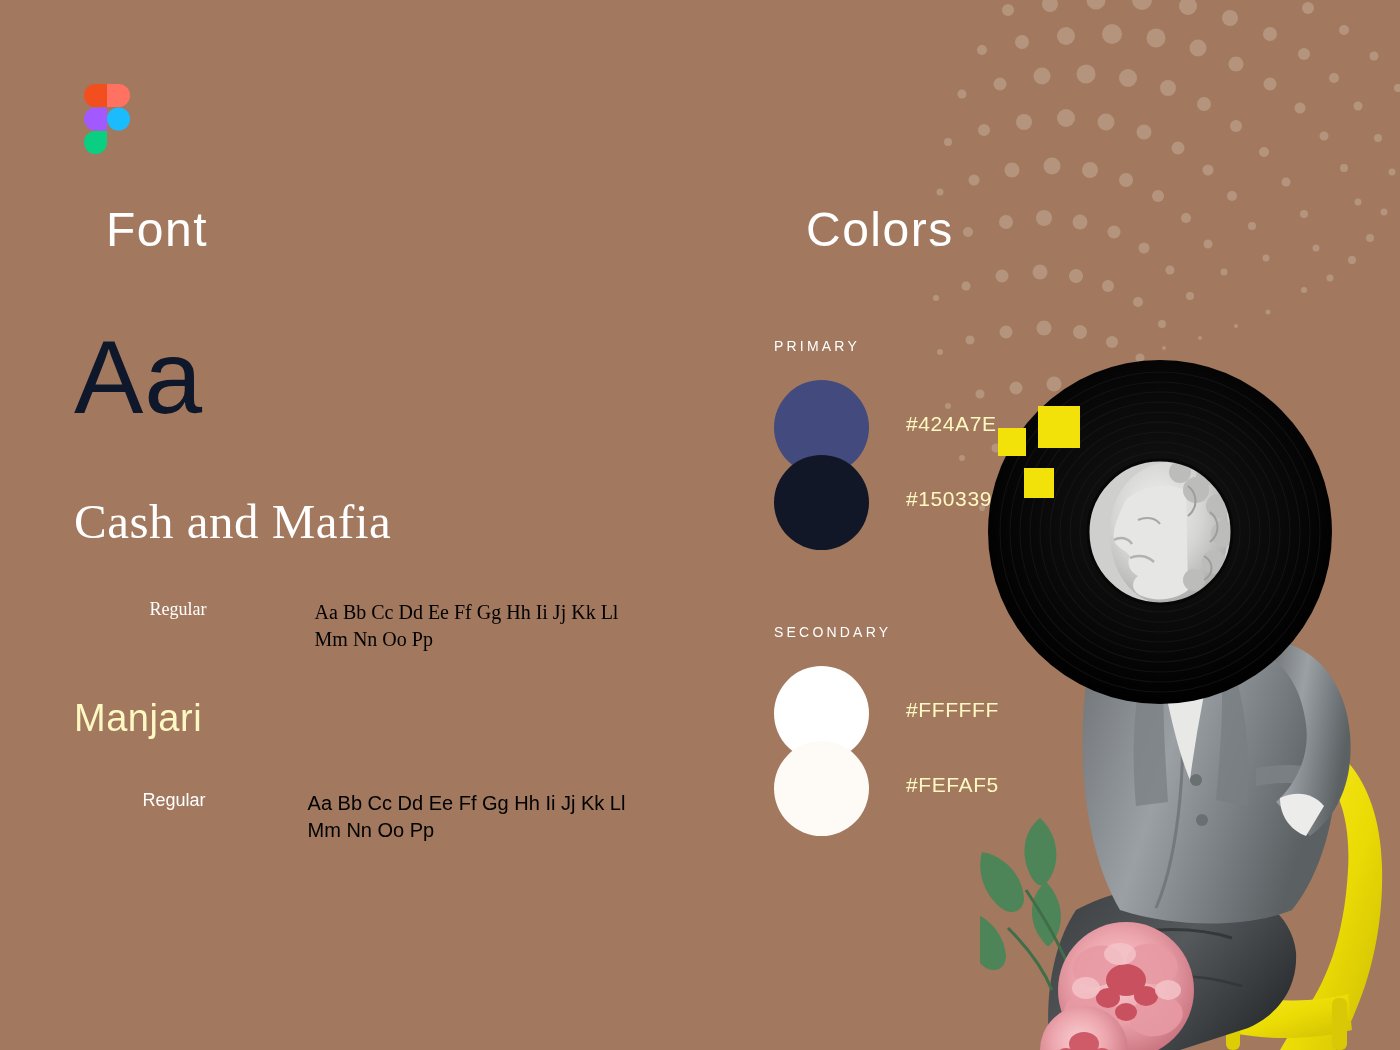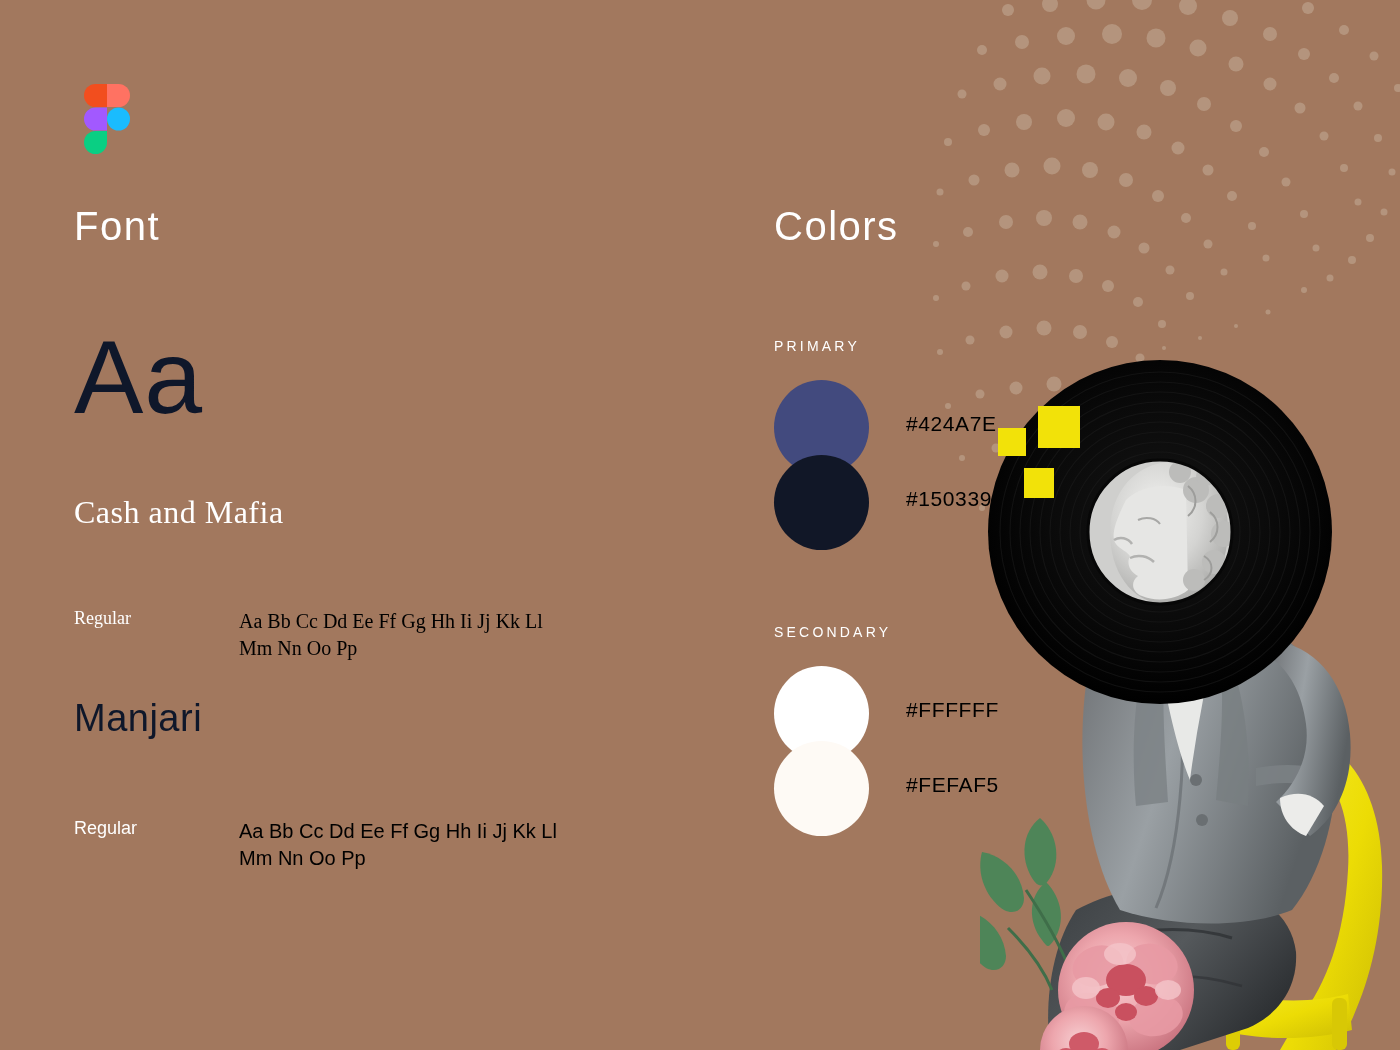--- a/index.html
+++ b/index.html
@@ -15,49 +15,50 @@
   
   .halftone { position:absolute; top:-40px; right:-20px; width:520px; height:620px; pointer-events:none; }
 
   
   .figma-logo { position:absolute; left:84px; top:84px; width:46px; height:70px; }
 
   
   .h-font   { position:absolute; left:74px;  top:206px; }
   .h-colors { position:absolute; left:774px; top:206px; }
   .section-heading {
-    font-size:40px; font-weight:300; color:#ffffff;
+    font-size:48px; font-weight:300; color:#ffffff;
     letter-spacing:1.5px; line-height:1;
     font-family:"Liberation Sans", sans-serif;
+    margin-left:32px;
   }
 
   
   .aa-specimen {
     position:absolute; left:74px; top:325px;
     font-size:104px; font-weight:300; color:#0f172a;
     line-height:1; letter-spacing:1px;
     font-family:"Liberation Sans", sans-serif;
   }
 
   
   .font-block { position:absolute; left:74px; width:620px; }
   .font-block.serif-block { top:495px; }
   .font-block.sans-block  { top:698px; }
 
   .font-title-serif {
     font-family:"Liberation Serif", serif;
-    font-size:32px; font-weight:400; color:#ffffff;
+    font-size:49px; font-weight:400; color:#ffffff;
     line-height:1.1; letter-spacing:0.5px;
   }
   .font-title-sans {
     font-family:"Liberation Sans", sans-serif;
-    font-size:38px; font-weight:300; color:#0f172a;
+    font-size:38px; font-weight:300; color:#fef9c3;
     line-height:1.1; letter-spacing:0.5px;
   }
-  .weight-row { display:flex; align-items:flex-start; margin-top:78px; }
+  .weight-row { display:flex; align-items:flex-start; margin-top:50px;justify-content:center; }
   .weight-name { width:165px; flex:0 0 165px; color:#ffffff; }
   .weight-name.serif { font-family:"Liberation Serif", serif; font-size:18px; }
   .weight-name.sans  { font-family:"Liberation Sans", sans-serif; font-size:18px; font-weight:300; }
   .alphabet { color:#000000; line-height:1.35; max-width:380px; }
   .alphabet.serif { font-family:"Liberation Serif", serif; font-size:20px; }
   .alphabet.sans  { font-family:"Liberation Sans", sans-serif; font-size:20px; font-weight:300; }
   .alphabet span { display:block; }
 
   
   .color-group { position:absolute; left:774px; }
@@ -69,21 +70,21 @@
     font-family:"Liberation Sans", sans-serif;
   }
   .swatch-stack { position:relative; margin-top:26px; }
   .swatch-row { position:relative; height:75px; }
   .swatch-dot {
     position:absolute; left:0; width:95px; height:95px;
     border-radius:50%;
   }
   .swatch-hex {
     position:absolute; left:132px; top:32px;
-    font-size:21px; font-weight:400; color:#000000;
+    font-size:21px; font-weight:400; color:#fef9c3;
     letter-spacing:0.6px; white-space:nowrap;
     font-family:"Liberation Sans", sans-serif;
   }
 
   
   .collage { position:absolute; right:0; bottom:0; width:420px; height:700px; }
 </style>
 </head>
 <body style="background: rgb(162, 120, 94);">
 

